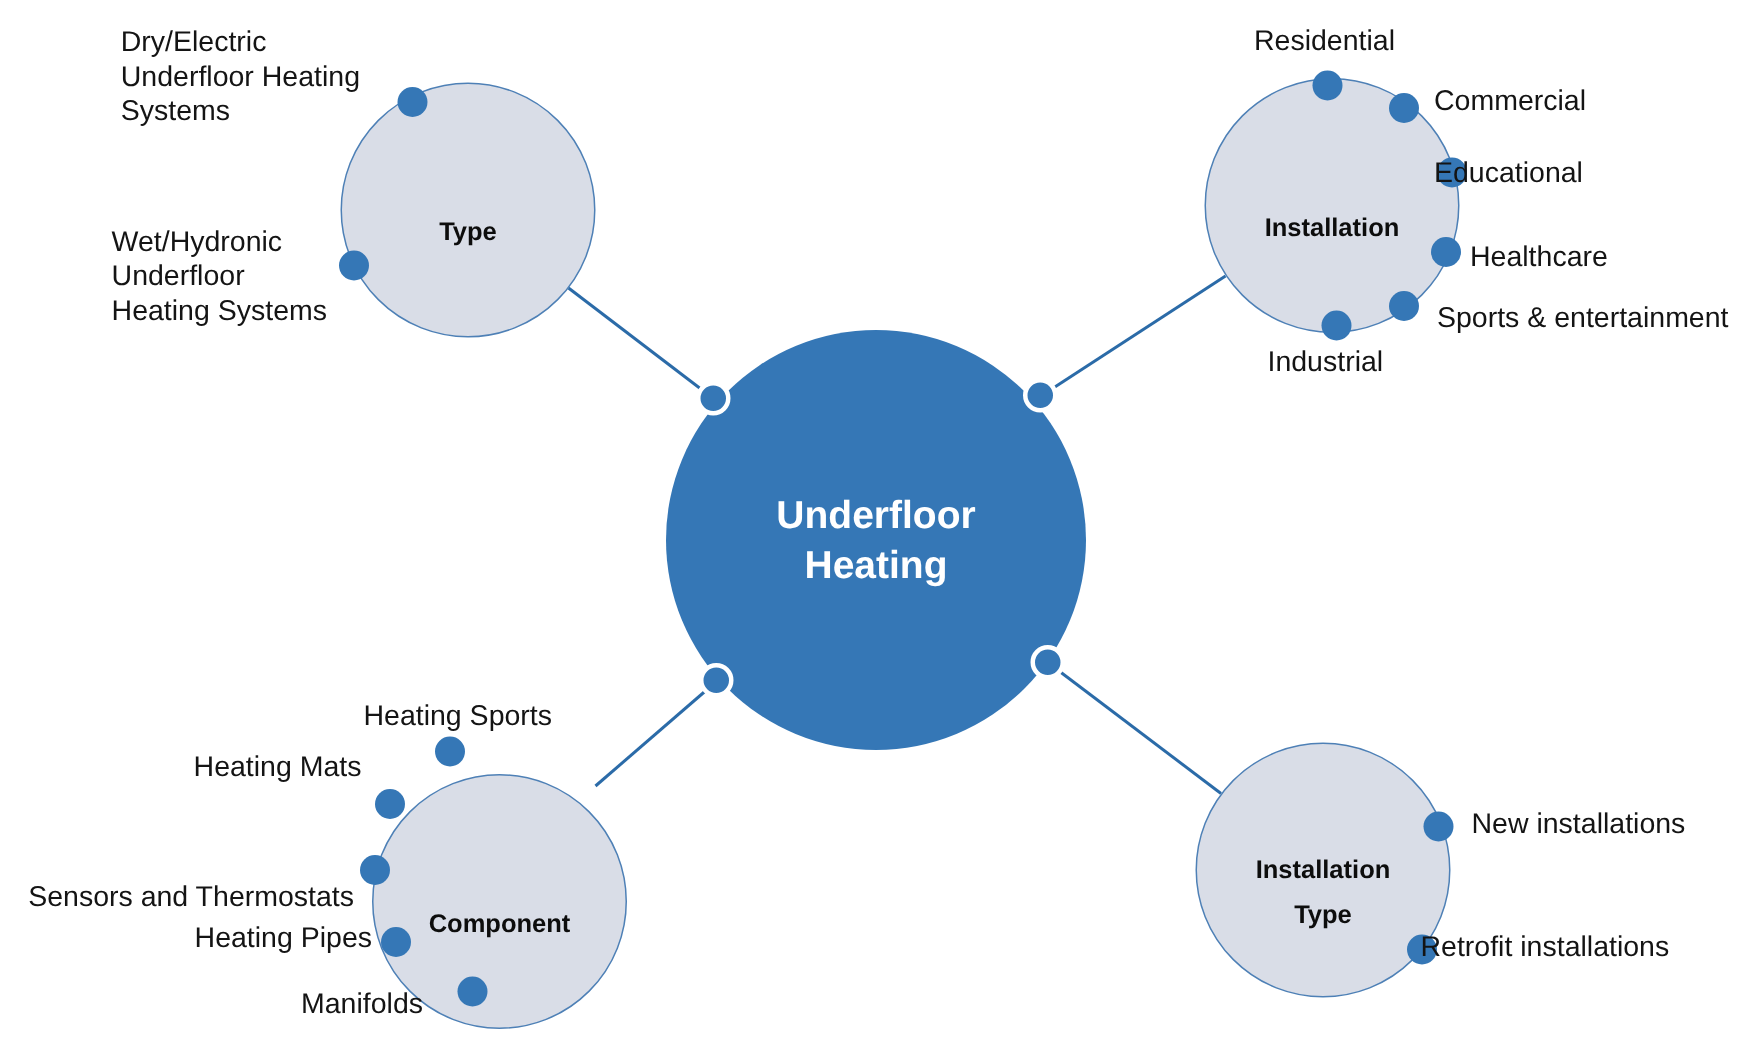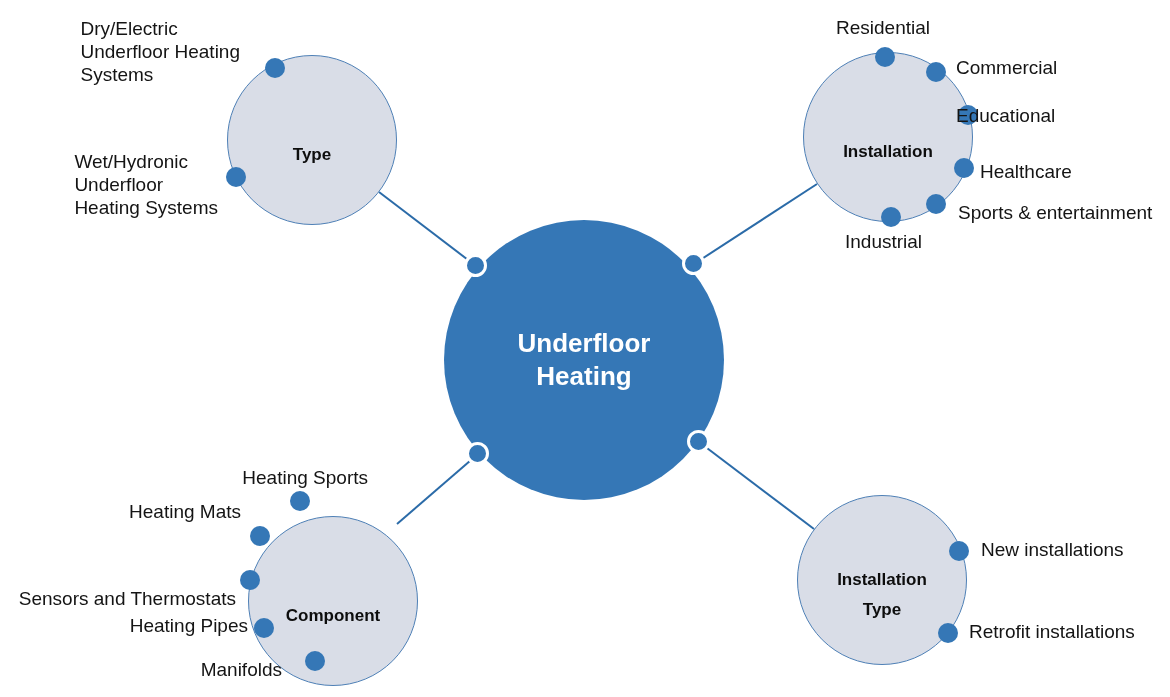--- a/index.html
+++ b/index.html
@@ -141,15 +141,15 @@
   <div class="lbl r" style="right:922px;top:614px;">Heating Pipes</div>
   <div class="lbl r" style="right:888px;top:658px;">Manifolds</div>
 
   <div class="branch-circle" style="left:797px;top:495px;">
     <div class="branch-title">Installation
 Type</div>
   </div>
   <div class="item-dot" style="left:949px;top:541px;"></div>
   <div class="item-dot" style="left:938px;top:623px;"></div>
   <div class="lbl" style="left:981px;top:538px;">New installations</div>
-  <div class="lbl" style="left:969px;top:620px;">Retrofit installations</div>
+  <div class="lbl" style="left:947px;top:620px;">Retrofit installations</div>
 
 </div>
 
 </body></html>

